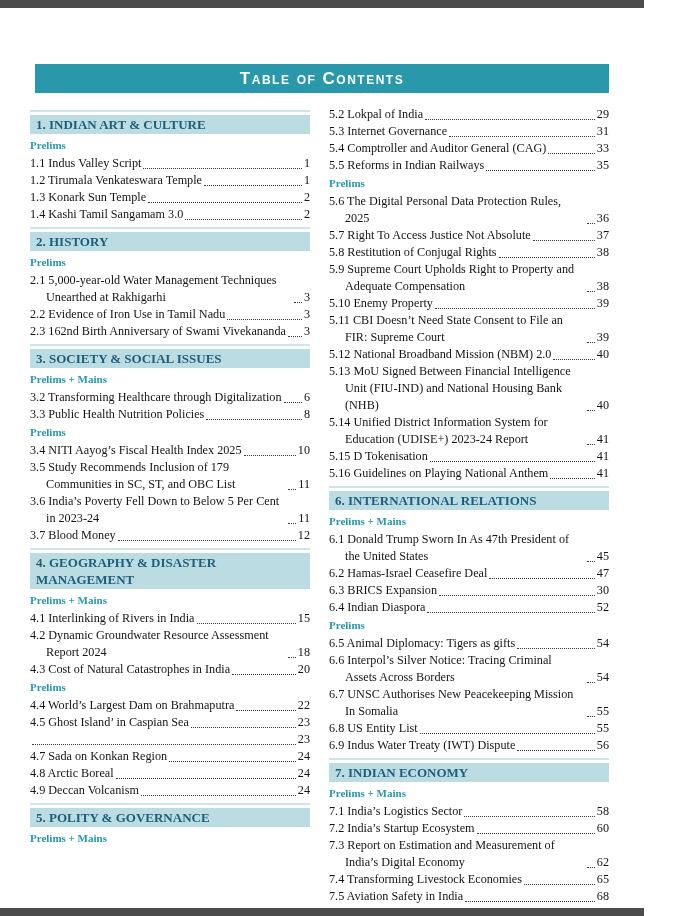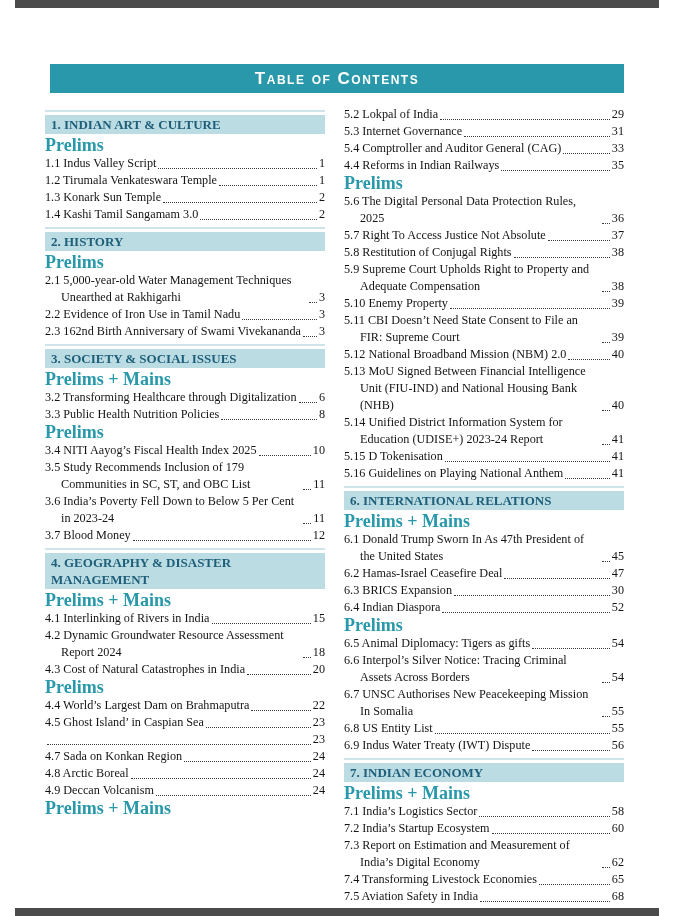--- a/index.html
+++ b/index.html
@@ -12,21 +12,20 @@
   }
   *{margin:0;padding:0;box-sizing:border-box;}
   html,body{background:#fff;}
   .page{
     position:relative;
     width:644px;height:916px;
     background:#fff;
     overflow:hidden;
     font-family:"Liberation Serif", serif;
     color:var(--text);
-    margin-left:15px;
   }
   .edge-bar{position:absolute;left:0;width:696px;height:8px;background:var(--edge-bar);}
   .edge-bar.top{top:0;}
   .edge-bar.bottom{bottom:0;}
   .title-bar{
     margin:64px 35px 13px 35px;
     height:29px;
     background:var(--accent-teal);
     color:#fff;
     display:flex;align-items:center;justify-content:center;
@@ -55,21 +54,21 @@
     background:var(--section-bg);
     color:var(--section-text);
     font-weight:700;
     font-size:13px;
     padding:1px 6px;
     line-height:17px;
   }
   .group{
     color:var(--accent-teal);
     font-weight:700;
-    font-size:18px;
+    font-size:11px;
     line-height:17px;
     margin:1px 0;
   }
   .entry{
     display:flex;
     align-items:flex-end;
     font-size:12.2px;
     line-height:17px;
   }
   .entry .t{
@@ -217,40 +216,43 @@
         <div class="entry">
           <span class="t">4.8 Arctic Boreal</span>
           <span class="dots"></span>
           <span class="pg">24</span>
         </div>
         <div class="entry">
           <span class="t">4.9 Deccan Volcanism</span>
           <span class="dots"></span>
           <span class="pg">24</span>
         </div>
+        <div class="section">
+          <div class="bar">5. POLITY &amp; GOVERNANCE</div>
+        </div>
         <div class="group">Prelims + Mains</div>
       </div>
     <div class="col">
         <div class="entry">
           <span class="t">5.2 Lokpal of India</span>
           <span class="dots"></span>
           <span class="pg">29</span>
         </div>
         <div class="entry">
           <span class="t">5.3 Internet Governance</span>
           <span class="dots"></span>
           <span class="pg">31</span>
         </div>
         <div class="entry">
           <span class="t">5.4 Comptroller and Auditor General (CAG)</span>
           <span class="dots"></span>
           <span class="pg">33</span>
         </div>
         <div class="entry">
-          <span class="t">4.4 Reforms in Indian Railways</span>
+          <span class="t">5.5 Reforms in Indian Railways</span>
           <span class="dots"></span>
           <span class="pg">35</span>
         </div>
         <div class="group">Prelims</div>
         <div class="entry">
           <span class="t">5.6 The Digital Personal Data Protection Rules, 2025</span>
           <span class="dots"></span>
           <span class="pg">36</span>
         </div>
         <div class="entry">

